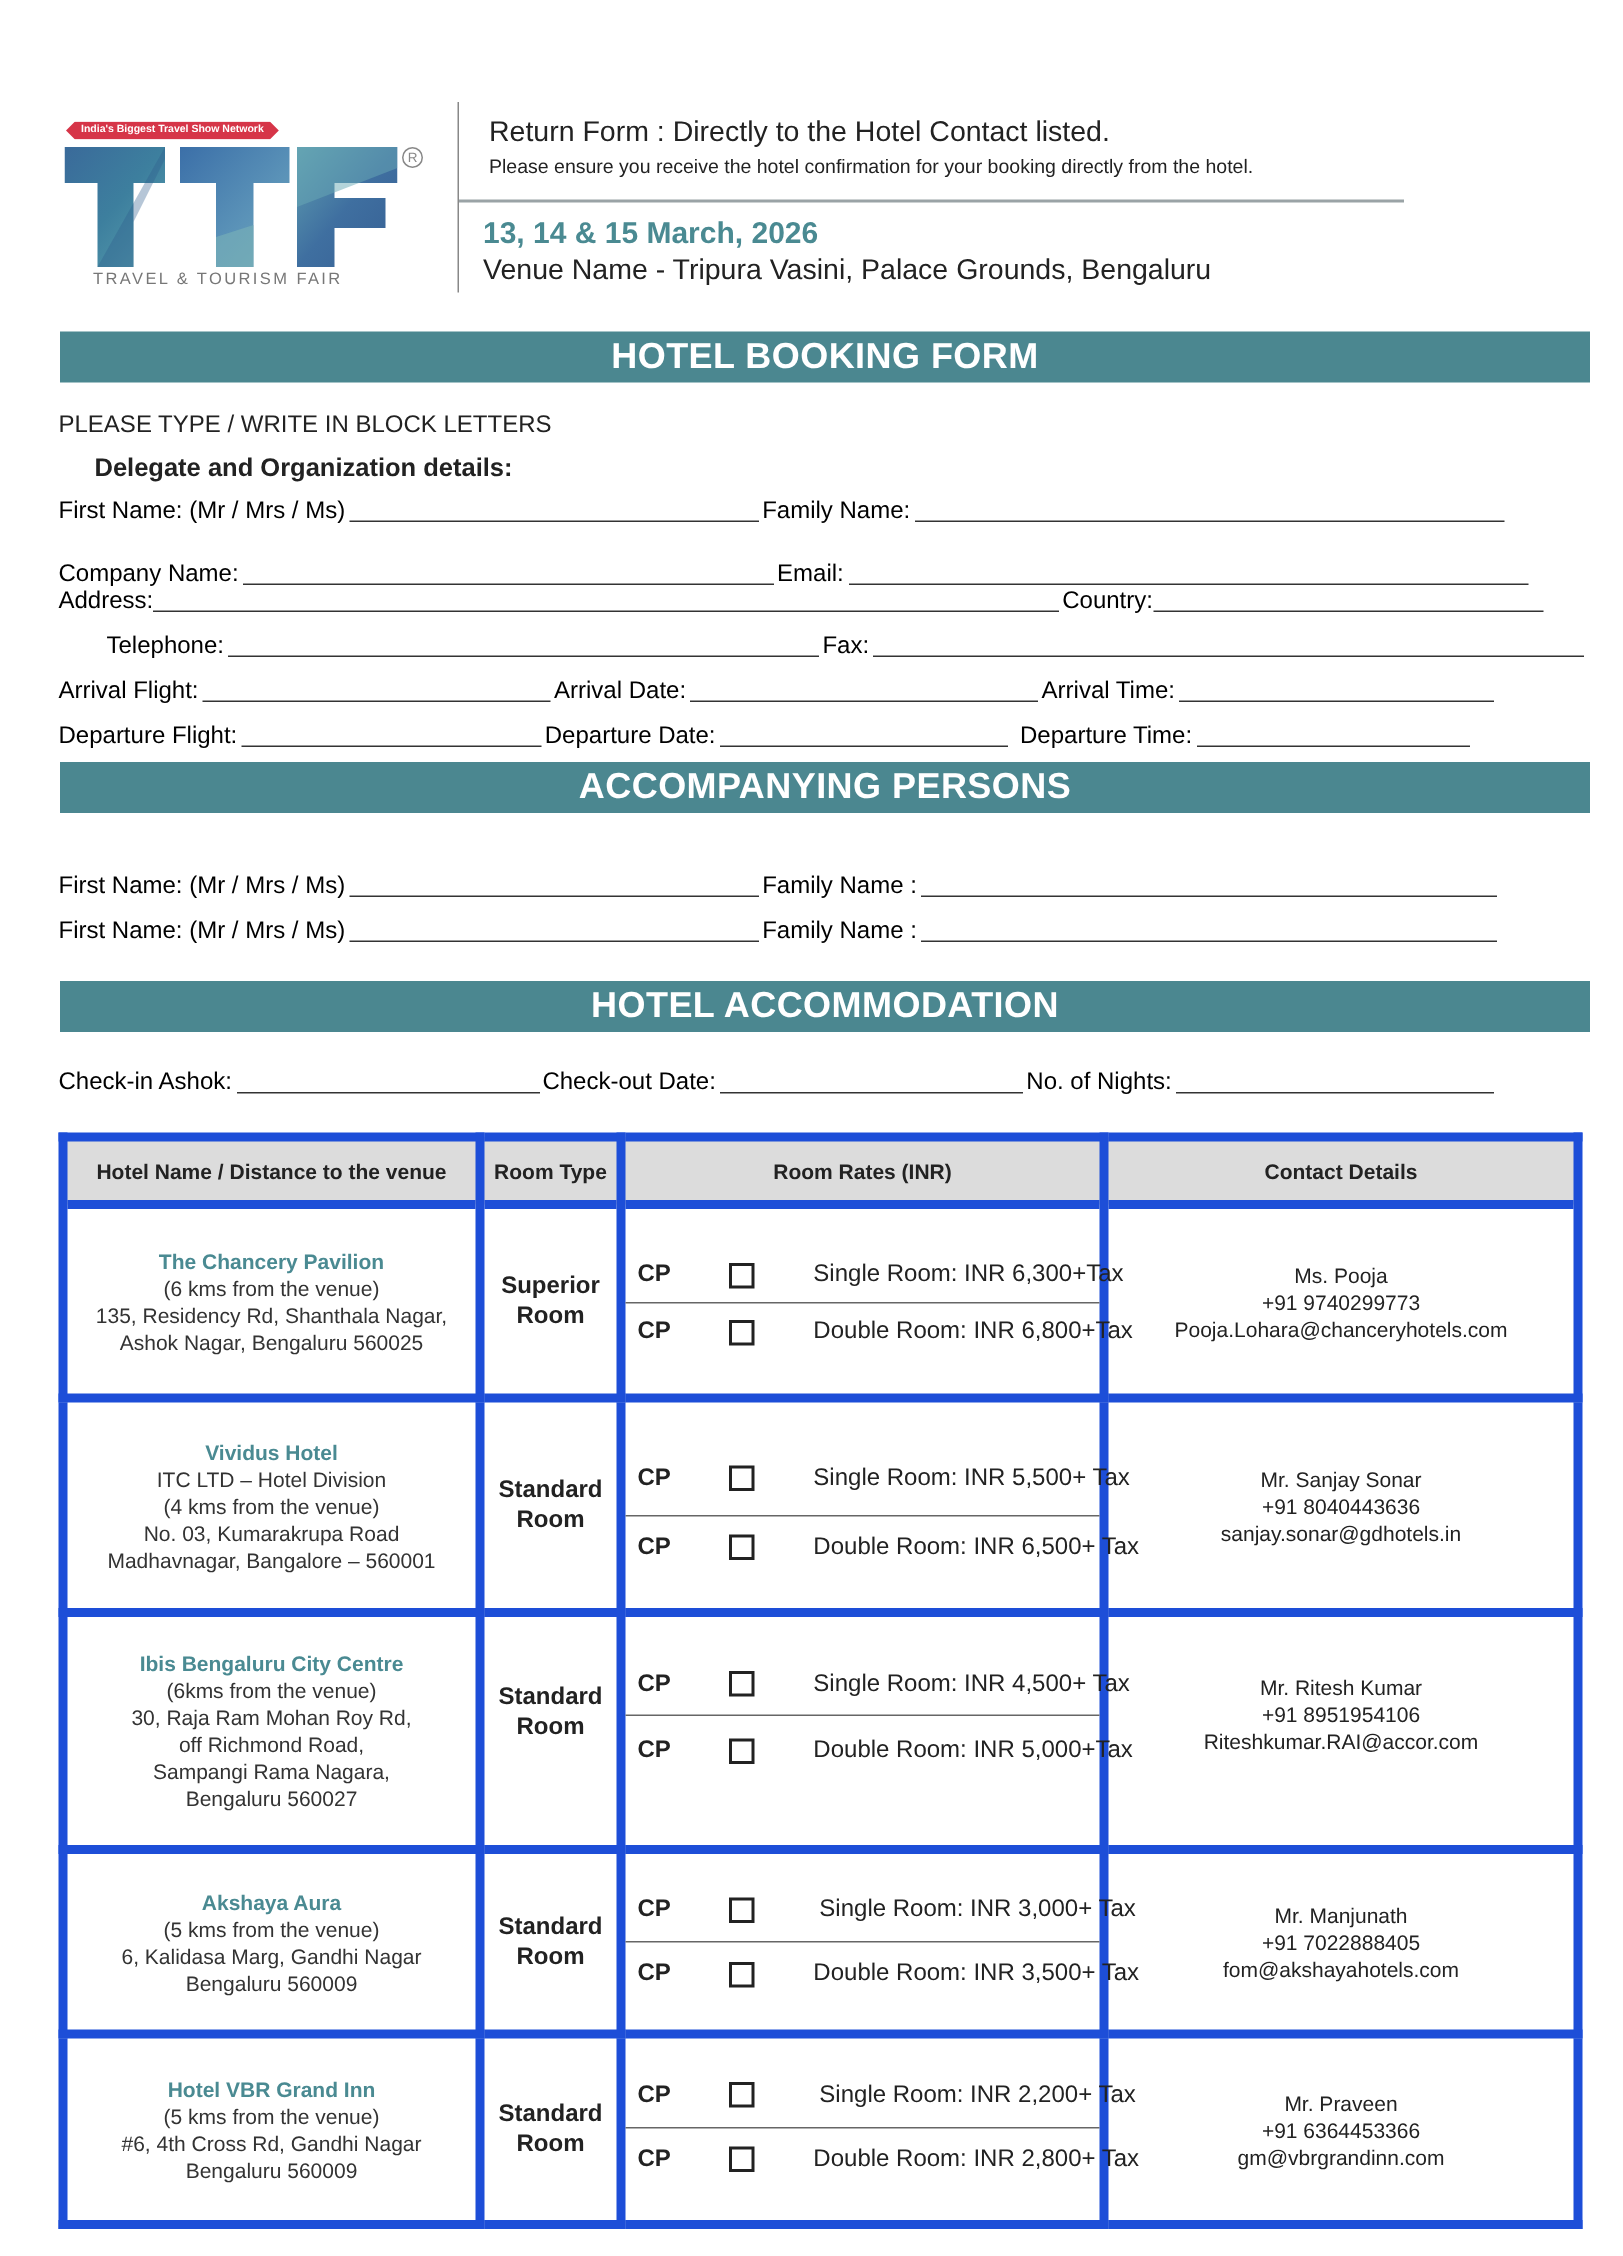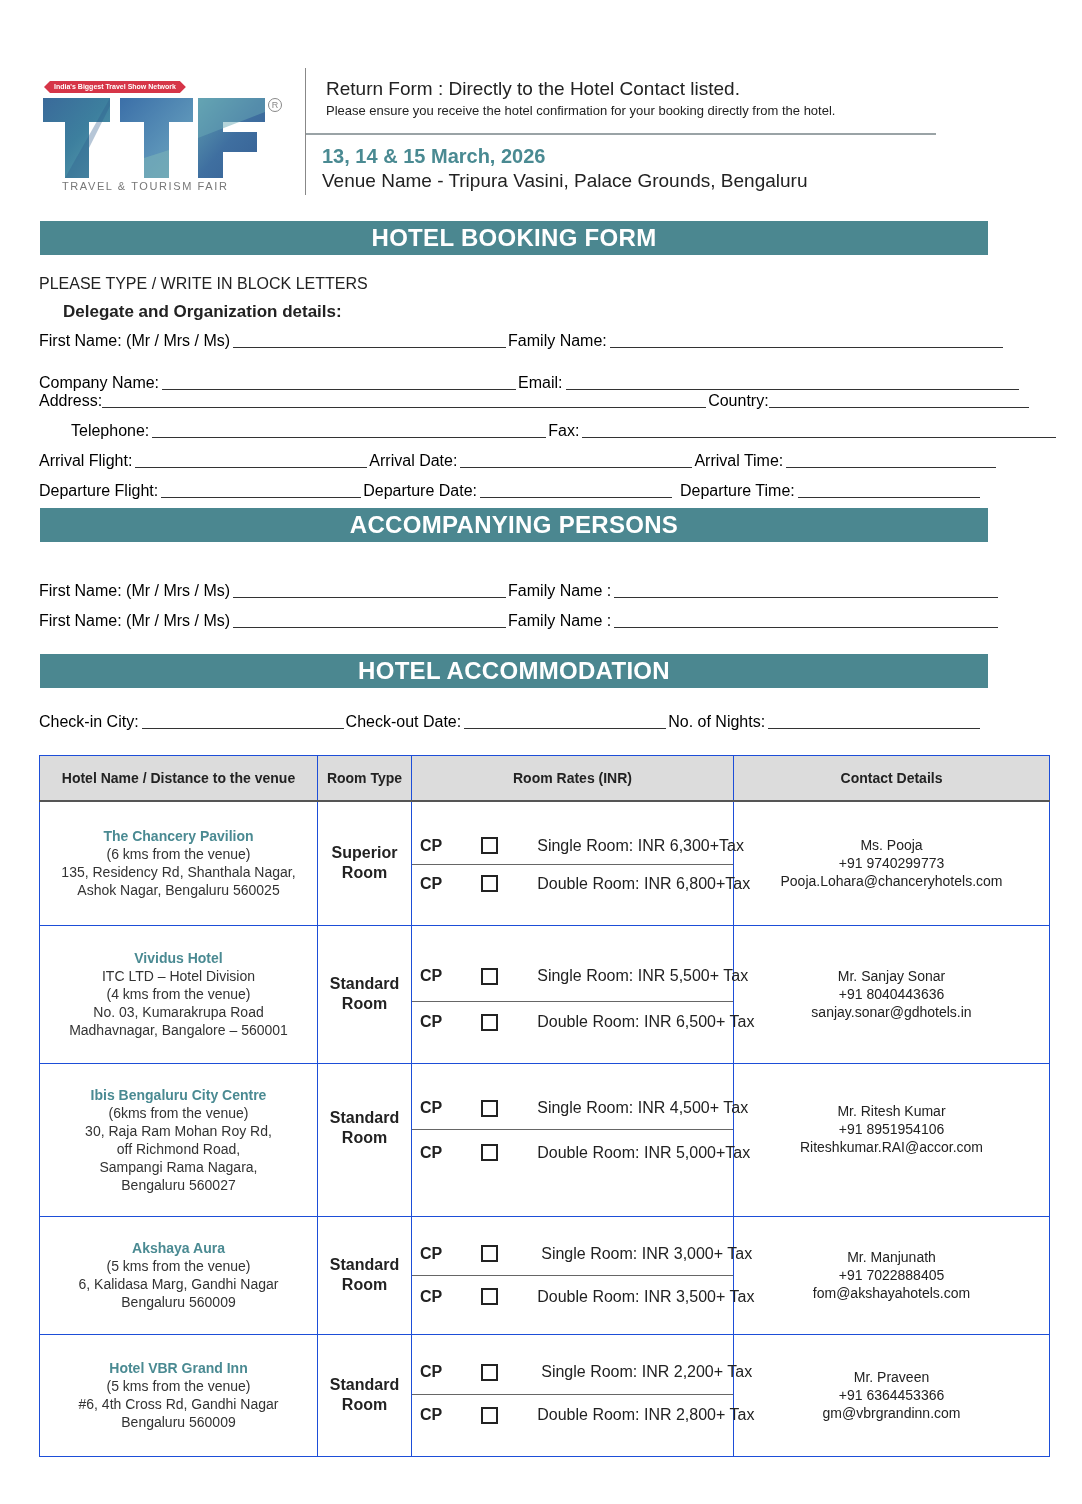--- a/index.html
+++ b/index.html
@@ -22,38 +22,38 @@
   .vsep { position: absolute; left: 305px; top: 68px; width: 1px; height: 127px; background: #888; }
   .hsep { position: absolute; left: 306px; top: 133px; width: 630px; height: 2px; background: #9aa3a6; }
 
   .return-title { position: absolute; left: 326px; top: 78px; font-size: 19px; color: #222; white-space: nowrap; }
   .return-sub { position: absolute; left: 326px; top: 103px; font-size: 13px; color: #222; white-space: nowrap; }
   .event-date { position: absolute; left: 322px; top: 145px; font-size: 20px; font-weight: bold; color: #4a8a92; white-space: nowrap; }
   .venue { position: absolute; left: 322px; top: 170px; font-size: 19px; color: #222; white-space: nowrap; }
 
   
   .section-bar {
-    position: absolute; left: 40px; width: 948px; height: 34px;
+    position: absolute; left: 40px; width: 1020px; height: 34px;
     background: #4b8790; color: #fff; font-weight: bold; font-size: 24px;
     text-align: center; line-height: 34px; letter-spacing: 0.3px;
   }
 
   
   .line { position: absolute; left: 39px; width: 1010px; font-size: 16px; color: #000000; white-space: nowrap; display: flex; align-items: flex-end; height: 20px; }
   .lbl { flex: 0 0 auto; }
   .blank { border-bottom: 1px solid #333; height: 14px; margin: 0 2px 2px 3px; flex: 0 0 auto; }
   .plain { position: absolute; left: 39px; font-size: 16px; color: #222; white-space: nowrap; }
   .bold-sub { font-weight: bold; font-size: 17px; margin-left: 24px; }
 
   
   table.hotels {
     position: absolute; left: 39px; top: 755px; width: 1010px;
     border-collapse: collapse; table-layout: fixed;
   }
-  table.hotels th, table.hotels td { border: 1px solid #1d4ed8; }
+  table.hotels th, table.hotels td { border: 6px solid #1d4ed8; }
   table.hotels thead th {
     background: #dcdcdc; height: 45px; font-size: 14px; font-weight: bold; color: #222;
     border-bottom: 2px solid #555;
   }
   .c-hotel { width: 278px; }
   .c-type { width: 94px; }
   .c-rate { width: 322px; }
   .c-contact { width: 316px; }
   td.hotel-cell { text-align: center; font-size: 14px; line-height: 18px; color: #333; padding: 4px 8px; }
   .hotel-name { color: #4a8a92; font-weight: bold; }
@@ -175,21 +175,21 @@
 <div class="line" style="top:610px;">
   <span class="lbl">First Name: (Mr / Mrs / Ms)</span>
   <span class="blank" style="width:273px;"></span>
   <span class="lbl">Family Name :</span>
   <span class="blank" style="width:384px;"></span>
 </div>
 
 <div class="section-bar" style="top:654px;">HOTEL ACCOMMODATION</div>
 
 <div class="line" style="top:711px;">
-  <span class="lbl">Check-in City:</span>
+  <span class="lbl">Check-in Ashok:</span>
   <span class="blank" style="width:202px;"></span>
   <span class="lbl">Check-out Date:</span>
   <span class="blank" style="width:202px;"></span>
   <span class="lbl">No. of Nights:</span>
   <span class="blank" style="width:212px;"></span>
 </div>
 
 <table class="hotels">
   <colgroup>
     <col class="c-hotel">

